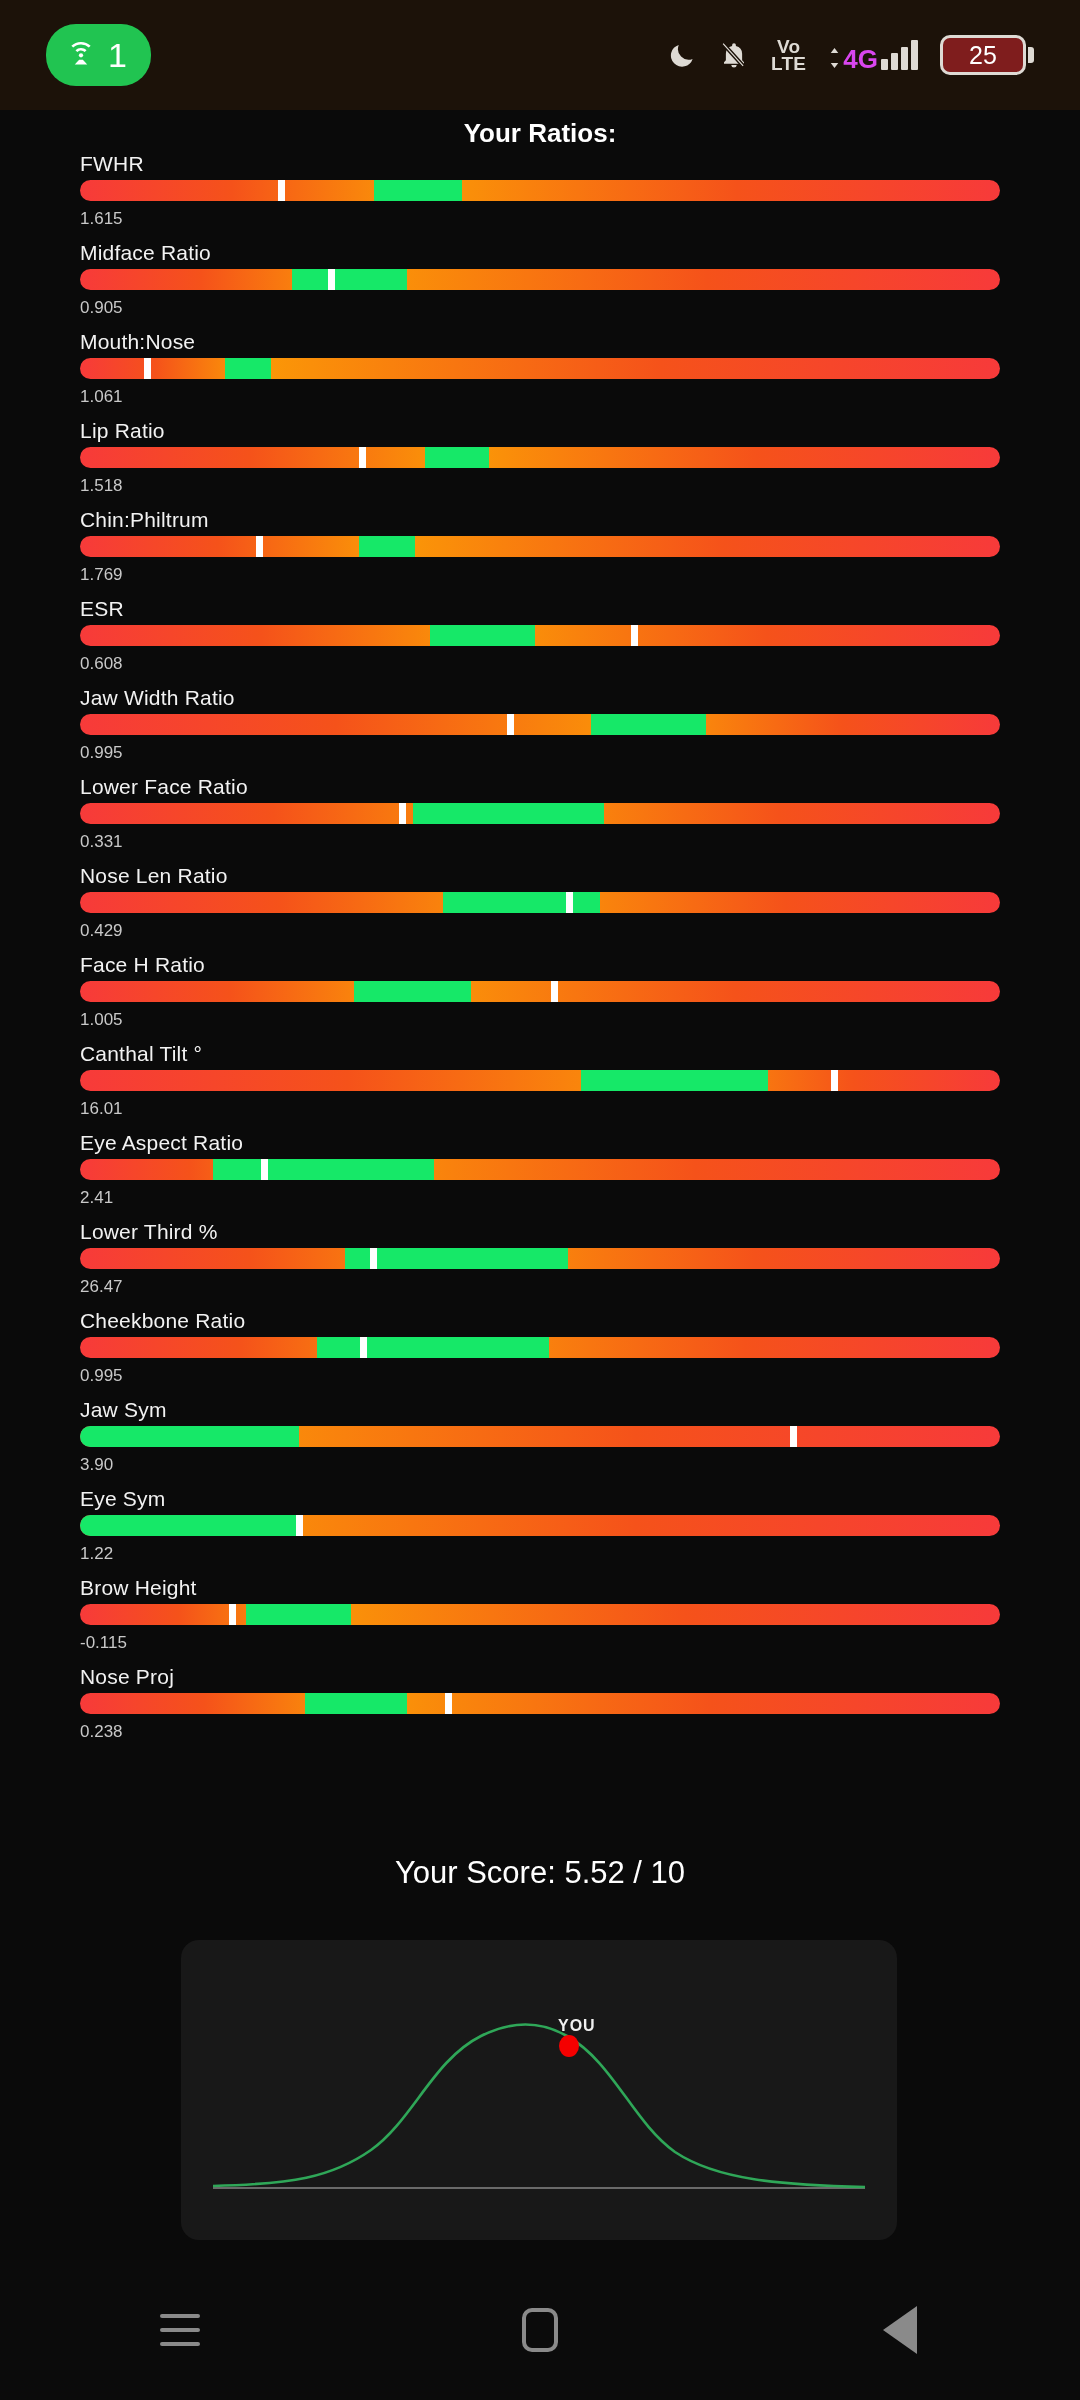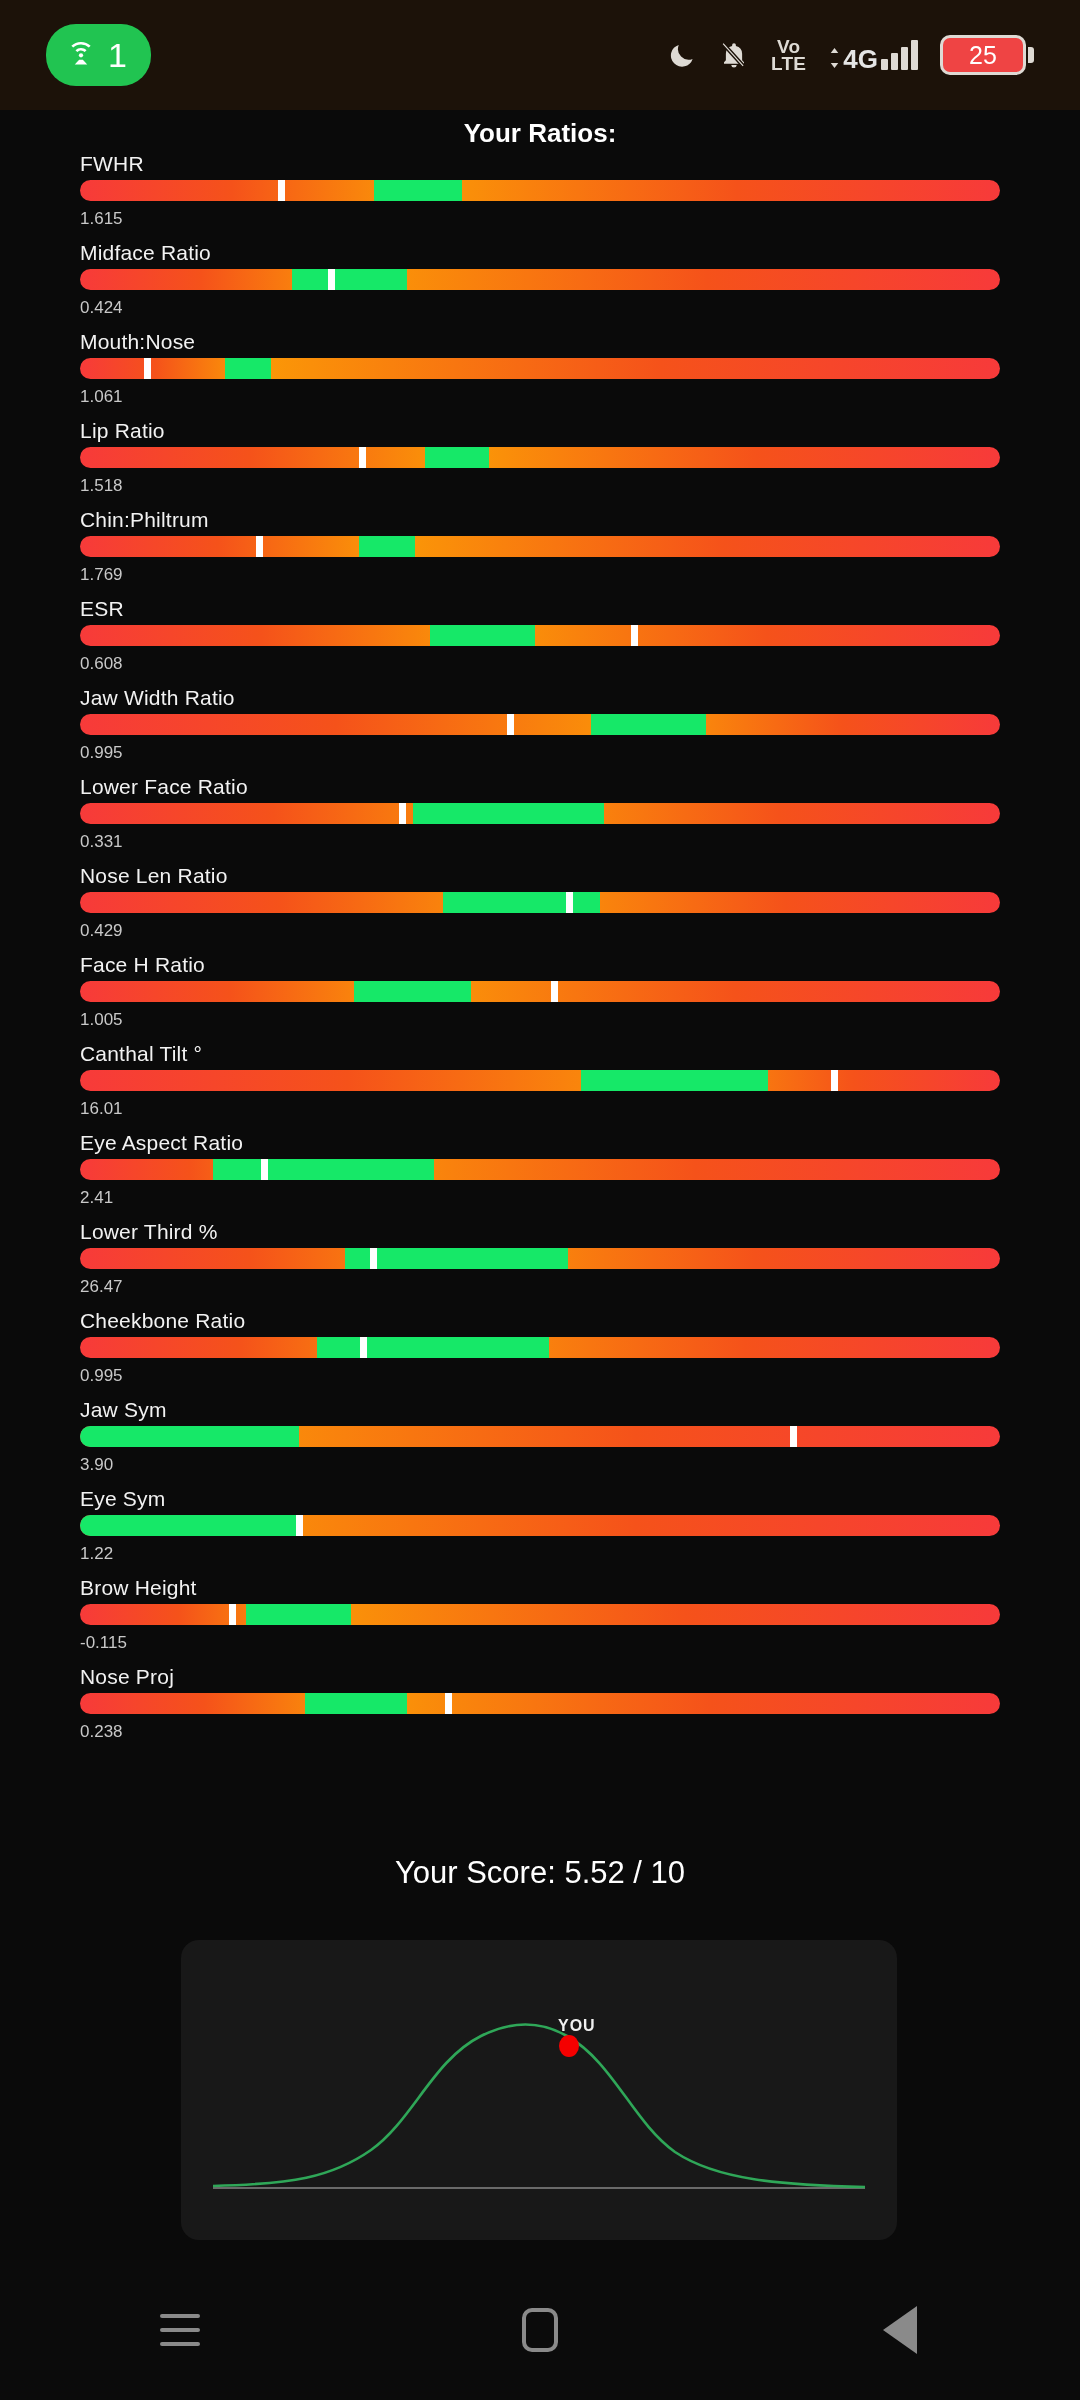--- a/index.html
+++ b/index.html
@@ -23,29 +23,29 @@
     background:#21c451; border-radius:30px;
     height:62px; padding:0 24px 0 18px;
   }
   .notif-pill .count { color:#fff; font-size:34px; font-weight:400; line-height:1; }
   .sb-right { display:flex; align-items:center; gap:22px; }
   .sb-ico { color:#dedad4; display:flex; align-items:center; }
   .volte { display:flex; flex-direction:column; align-items:center; line-height:0.92;
            font-size:19px; font-weight:700; color:#dedad4; letter-spacing:.3px; }
   .net-group { display:flex; align-items:flex-end; gap:3px; }
   .net-label { display:flex; align-items:flex-start; gap:2px; }
-  .g4 { font-size:26px; font-weight:700; color:#e5e5e5; line-height:.85; }
+  .g4 { font-size:26px; font-weight:700; color:#d946ef; line-height:.85; }
   .bars { display:flex; align-items:flex-end; gap:3px; height:30px; }
   .bars i { width:7px; background:#dedad4; border-radius:1px; display:block; }
   .bars i:nth-child(1){height:11px;} .bars i:nth-child(2){height:17px;}
   .bars i:nth-child(3){height:23px;} .bars i:nth-child(4){height:30px;}
   .battery { position:relative; display:flex; align-items:center; }
   .batt-body { width:86px; height:40px; border:3px solid #dedad4; border-radius:10px;
     display:flex; align-items:center; justify-content:center; color:#fff;
-    font-size:25px; font-weight:400; background:#ef4444; }
+    font-size:25px; font-weight:400; background:#7f1d1d; }
   .batt-tip { width:6px; height:16px; background:#dedad4; border-radius:0 3px 3px 0; margin-left:2px; }
 
   
   .page-title {
     position:absolute; top:110px; left:0; width:1080px;
     text-align:center; color:#fff; font-size:26px; font-weight:700;
     padding-top:8px;
   }
 
   
@@ -170,21 +170,21 @@
         </div>
         <div class="ratio-value">1.615</div>
       </div>
       <div class="ratio-row">
         <div class="ratio-label">Midface Ratio</div>
         <div class="bar-wrap">
           <div class="bar-grad" style="background: linear-gradient(90deg, rgb(247, 58, 58) 0%, rgb(245, 82, 26) 13.2%, rgb(251, 154, 6) 29.3%, rgb(245, 82, 26) 68.2%, rgb(247, 58, 58) 100%);"></div>
           <div class="bar-green" style="left: 23%; width: 12.5%; background: rgb(22, 232, 104);"></div>
           <div class="bar-marker" style="left: calc(27.3% - 3px); background: rgb(255, 255, 255);"></div>
         </div>
-        <div class="ratio-value">0.424</div>
+        <div class="ratio-value">0.905</div>
       </div>
       <div class="ratio-row">
         <div class="ratio-label">Mouth:Nose</div>
         <div class="bar-wrap">
           <div class="bar-grad" style="background: linear-gradient(90deg, rgb(247, 58, 58) 0%, rgb(245, 82, 26) 8.2%, rgb(251, 154, 6) 18.3%, rgb(245, 82, 26) 63.2%, rgb(247, 58, 58) 100%);"></div>
           <div class="bar-green" style="left: 15.8%; width: 5%; background: rgb(22, 232, 104);"></div>
           <div class="bar-marker" style="left: calc(7.3% - 3px); background: rgb(255, 255, 255);"></div>
         </div>
         <div class="ratio-value">1.061</div>
       </div>

